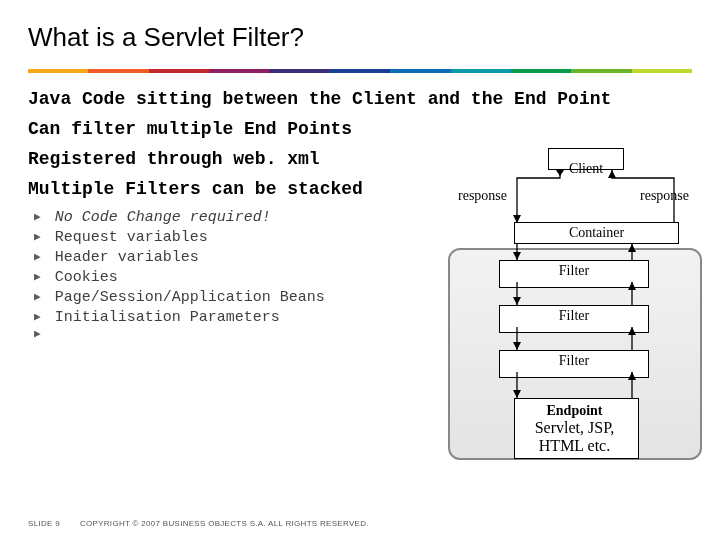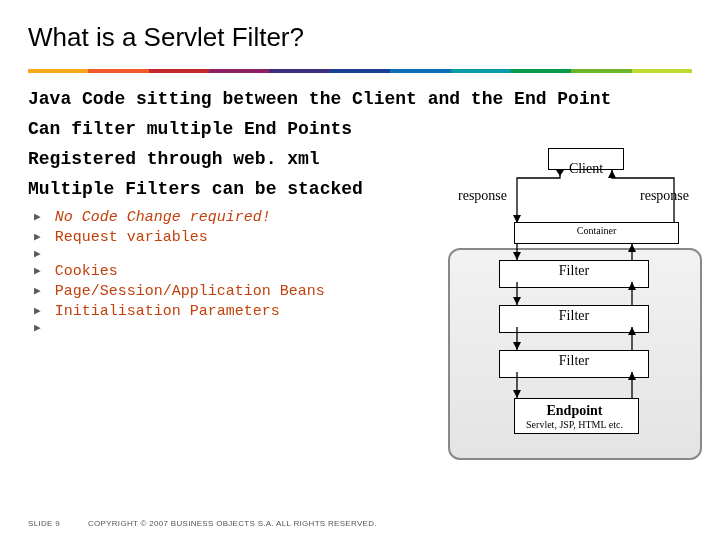--- a/index.html
+++ b/index.html
@@ -3,38 +3,38 @@
 <meta charset="utf-8">
 <style>
   * { box-sizing: border-box; margin: 0; padding: 0; }
   html, body { width: 720px; height: 540px; background: #fff; font-family: Arial, Helvetica, sans-serif; }
   .slide { position: relative; width: 720px; height: 540px; padding: 22px 28px 0 28px; }
   .title { font-size: 26px; font-weight: normal; color: #000; margin-bottom: 16px; }
   .rainbow { height: 4px; width: 100%; display: flex; margin-bottom: 16px; }
   .rainbow span { flex: 1; }
   .content { position: relative; font-family: Liberation Mono, monospace; }
   .point { font-size: 18px; font-weight: bold; color: #000; margin: 10px 0; }
-  .sub { font-size: 15px; font-style: italic; color: #c2410c; margin-left: 6px; }
+  .sub { font-size: 15px; font-style: italic; color: #404040; margin-left: 6px; }
   .sub-plain { font-style: normal; text-align: right; }
   .bullet-row { display: flex; align-items: center; margin: 3px 0 3px 6px; }
   .chev { color: #5b5b5b; font-size: 11px; margin-right: 8px; line-height: 1; }
   .footer { position: absolute; bottom: 12px; left: 28px; right: 28px; display: flex; align-items: center; font-size: 8px; color: #555; letter-spacing: 0.3px; }
-  .footer .slideno { margin-right: 28px; }
+  .footer .slideno { margin-right: 20px; }
   .diagram { position: absolute; top: 148px; right: 10px; width: 268px; height: 325px; }
   .box { position: absolute; background: #fff; border: 1px solid #000; text-align: center; font-family: "Times New Roman", Times, serif; font-size: 14px; line-height: 1; }
   .box-client { left: 106px; top: 0; width: 76px; height: 22px; padding-top:13px; }
-  .container-outer { position: absolute; left: 72px; top: 74px; width: 165px; height: 22px; border:1px solid #000; background:#fff; text-align:center; font-family:"Times New Roman",serif; font-size:10px; padding-top:2px;}
+  .container-outer { position: absolute; left: 72px; top: 74px; width: 165px; height: 22px; border:1px solid #000; background:#fff; text-align:center; font-family:"Times New Roman",serif; font-size:14px; padding-top:2px;}
   .container-box { position: absolute; left: 6px; top: 100px; width: 254px; height: 212px; border:2px solid #888; border-radius:12px; background: linear-gradient(#f2f2f2,#e4e4e4); }
   .filter-box { position:absolute; background:#fff; border:1px solid #000; text-align:center; font-family:"Times New Roman",serif; font-size:14px; padding-top:2px; width:150px; height:28px; left:57px; }
   .f1 { top:112px; }
   .f2 { top:157px; }
   .f3 { top:202px; }
   .endpoint { position:absolute; border:1px solid #000; background:#fff; width:125px; left:72px; top:250px; text-align:center; font-family:"Times New Roman",serif; padding:4px 4px 3px 0;}
   .endpoint .ep-title { font-size:14px; font-weight:bold; }
-  .endpoint .ep-sub { font-size:10px; }
+  .endpoint .ep-sub { font-size:16px; }
   .label { position:absolute; font-family:"Times New Roman",serif; font-size:14px; }
   .req-label { left: 16px; top: 40px; }
   .res-label { left: 198px; top: 40px; }
   svg.arrows { position:absolute; left:0; top:0; width:268px; height:325px; pointer-events:none; }
   .arrow { stroke:#000; stroke-width:1.3; fill:none; }
   .arrowhead { fill:#000; }
 </style>
 </head>
 <body>
 
@@ -65,20 +65,21 @@
       <span class="chev">▶</span>
       <span class="sub">No Code Change required!</span>
     </div>
     <div id="modify-list">
         <div class="bullet-row">
           <span class="chev">▶</span>
           <span class="sub sub-plain">Request variables</span>
         </div>
         <div class="bullet-row">
           <span class="chev">▶</span>
+          <span class="sub sub-plain">Header variables</span>
         </div>
         <div class="bullet-row">
           <span class="chev">▶</span>
           <span class="sub sub-plain">Cookies</span>
         </div>
         <div class="bullet-row">
           <span class="chev">▶</span>
           <span class="sub sub-plain">Page/Session/Application Beans</span>
         </div>
         <div class="bullet-row">

